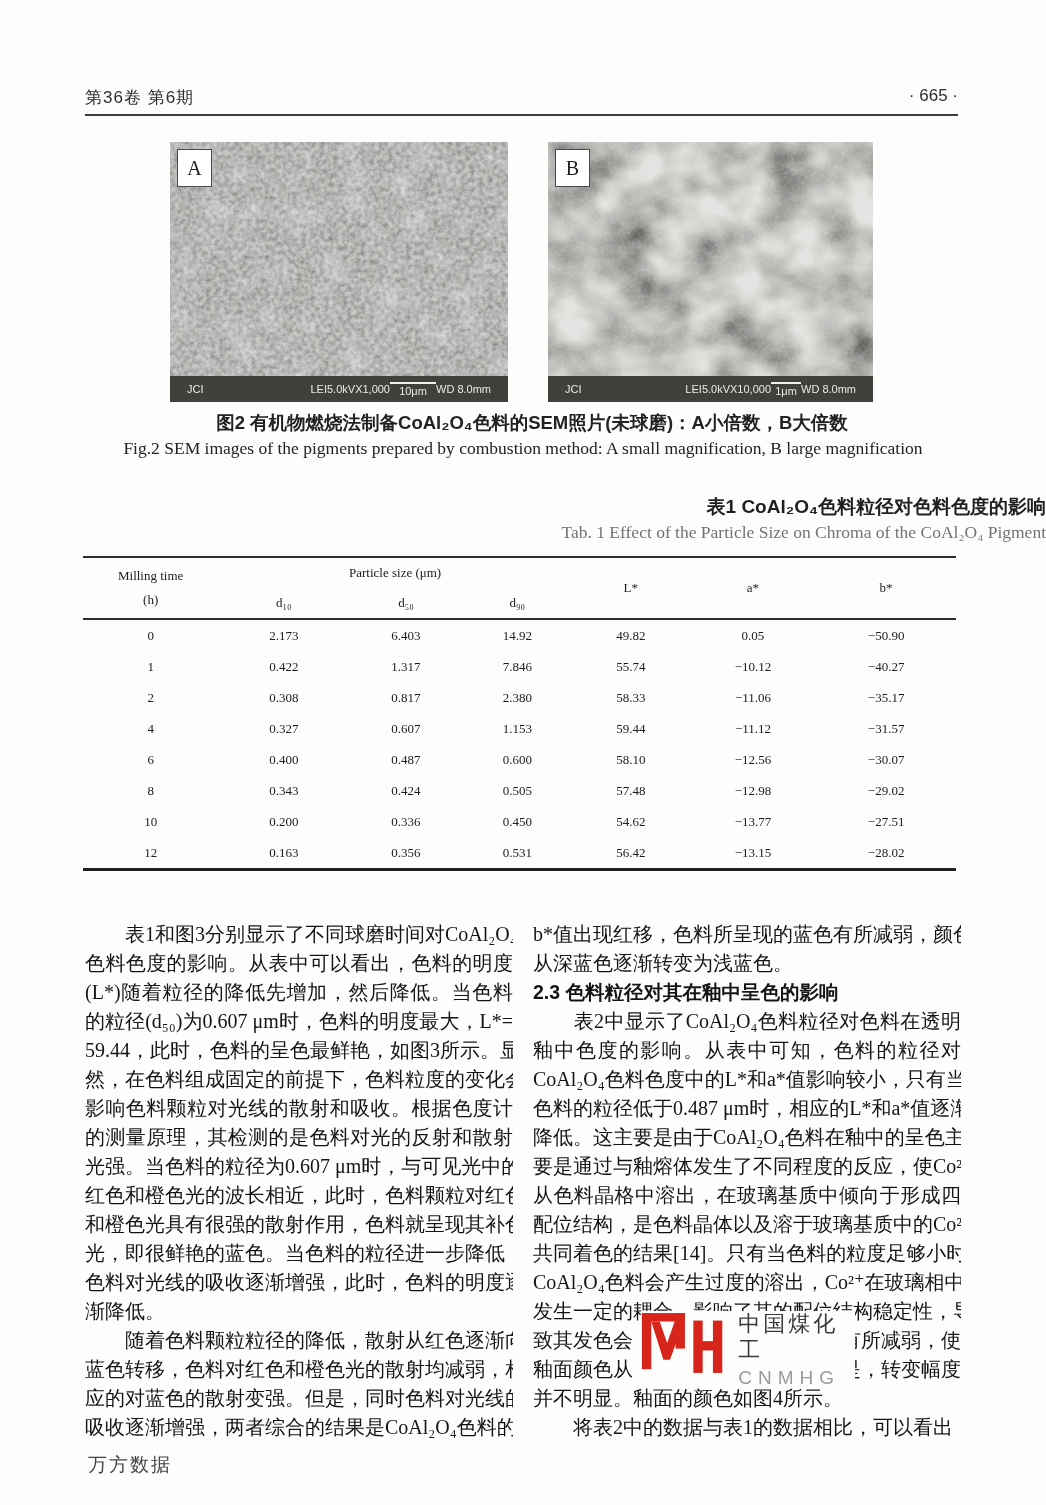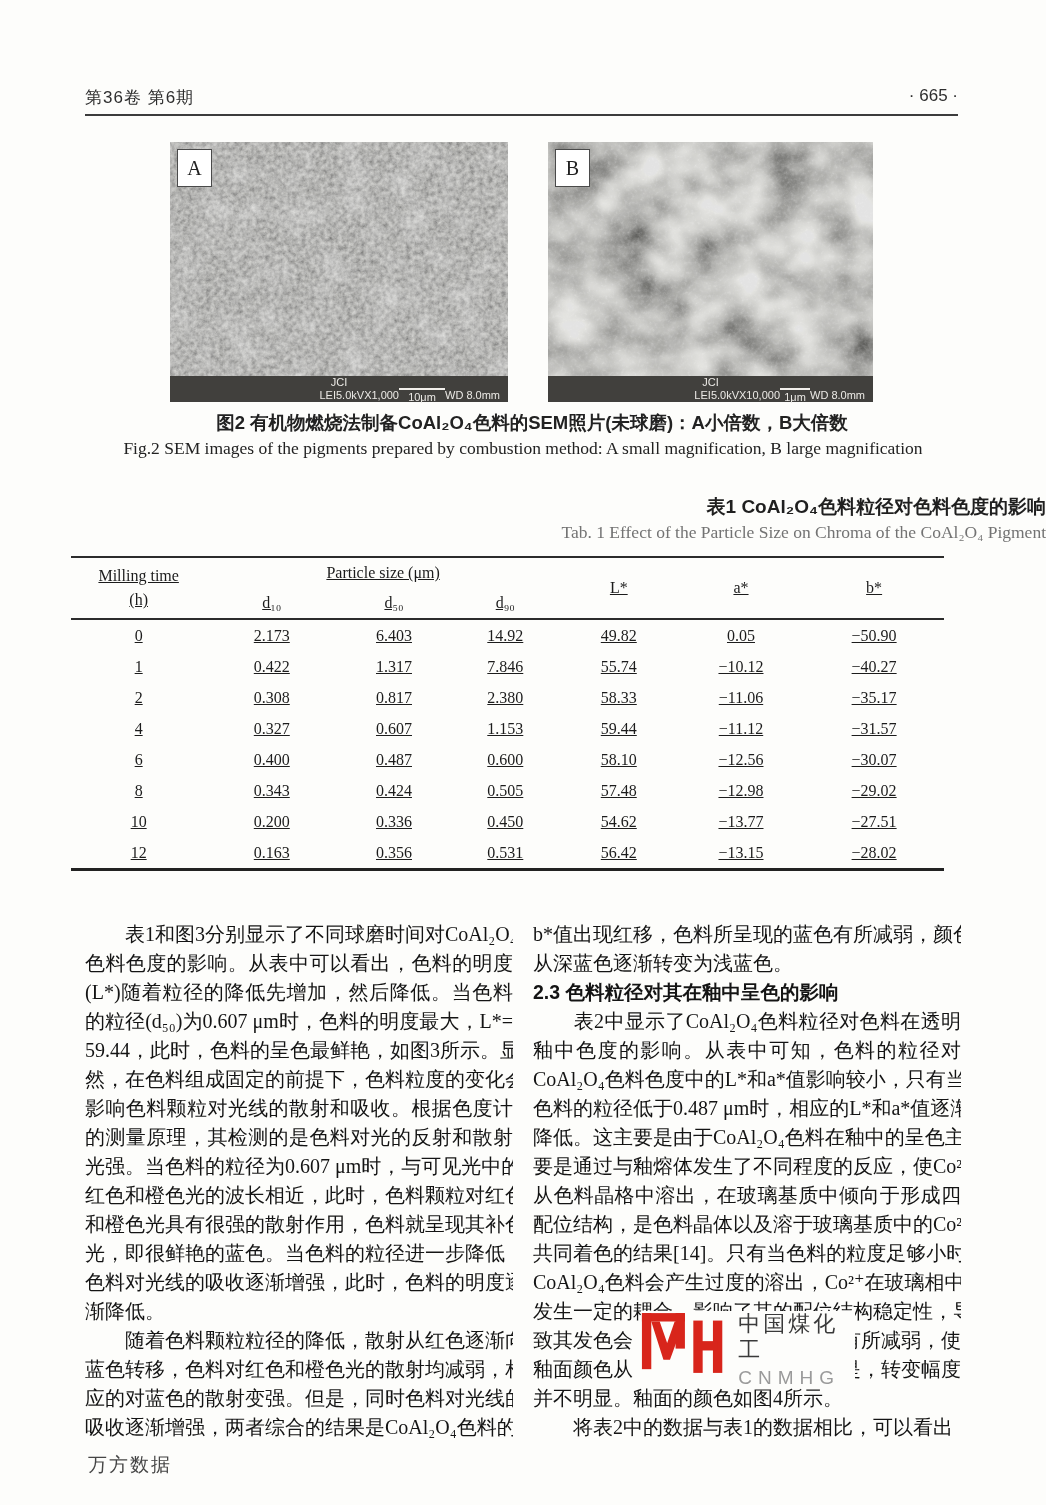--- a/index.html
+++ b/index.html
@@ -23,32 +23,32 @@
   .micro{display:block;width:100%;height:234px;}
   .plabel{
     position:absolute;left:7px;top:7px;width:33px;height:36px;background:#fff;
     border:1px solid #4a4a4a;display:flex;align-items:center;justify-content:center;
     font-size:20px;color:#222;
   }
   .infobar{
     position:absolute;left:0;bottom:0;width:100%;height:26px;background:#41403d;
     color:#eceae6;display:flex;align-items:center;
     font-family:"Liberation Sans","DejaVu Sans",sans-serif;font-size:11px;
-    padding:0 8px;box-sizing:border-box;white-space:nowrap;flex-direction:column;
+    padding:0 17px;box-sizing:border-box;white-space:nowrap;
   }
   .infobar .grp{margin-left:auto;display:flex;align-items:center;}
   .scalecell{display:flex;flex-direction:column;align-items:center;line-height:10px;}
   .scaleline{height:2px;background:#f2f0ec;margin-bottom:2px;}
   .cap-zh{left:0;top:410px;width:100%;text-align:center;font-size:18.5px;font-weight:bold;color:#222;padding-left:9px;}
   .cap-en{left:0;top:438px;width:100%;text-align:center;font-size:17.5px;color:#222;}
 
   
   .tbl-title-zh{left:0;top:494px;width:100%;text-align:right;font-size:19px;font-weight:bold;color:#1f1f1f;}
   .tbl-title-en{left:0;top:522px;width:100%;text-align:right;font-size:17.5px;color:#737373;}
-  .table1{left:71px;top:556px;width:873px;font-size:16px;text-decoration:underline;}
+  .table1{left:83px;top:556px;width:873px;font-size:13px;}
   .rule{height:2px;background:#2c2c2c;}
   .rule-thick{height:2.5px;background:#222;}
   .tgrid{display:grid;grid-template-columns:15.5% 15% 13% 12.5% 13.5% 14.5% 16%;}
   .thead{grid-template-rows:30px 30px;}
   .thc{display:flex;align-items:center;justify-content:center;text-align:center;}
   .span2r{grid-row:1 / span 2;flex-direction:column;line-height:24px;}
   .span3c{grid-column:2 / span 3;}
   .trow{grid-auto-rows:31px;}
   .tcell{display:flex;align-items:center;justify-content:center;}
 

